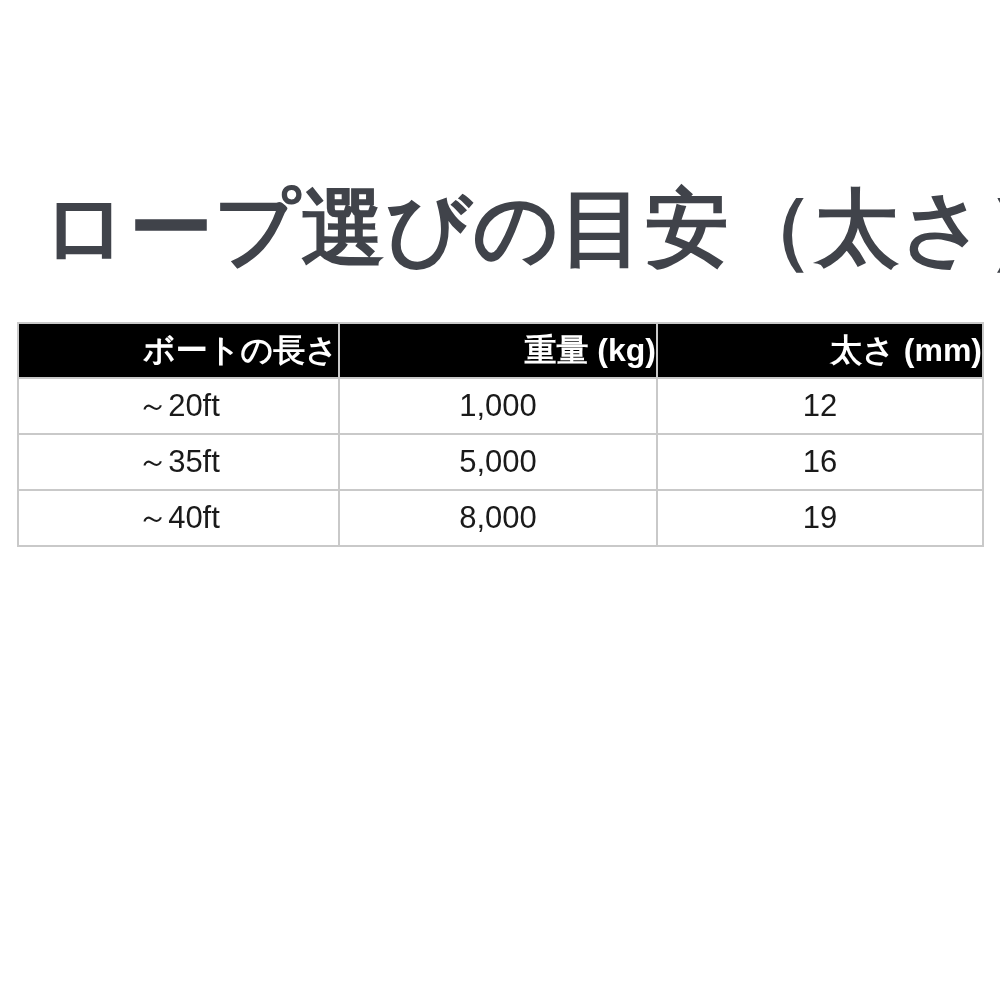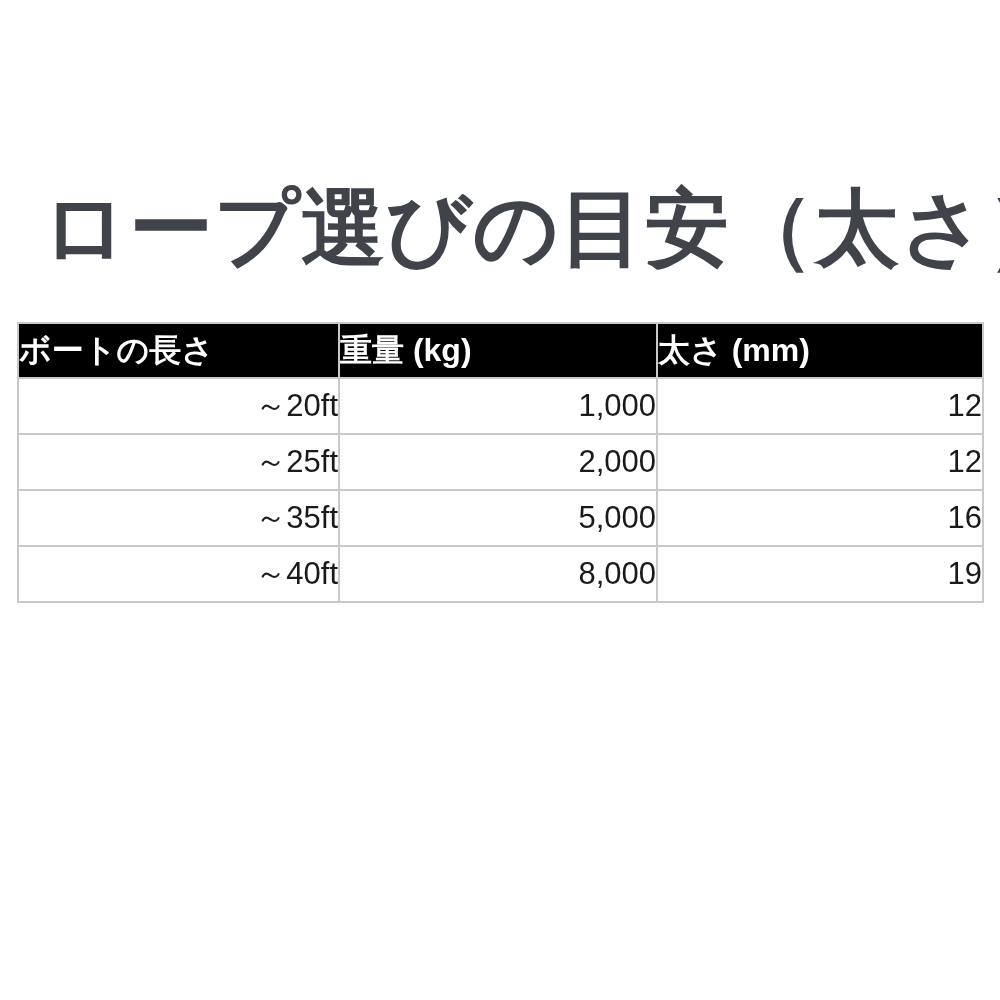--- a/index.html
+++ b/index.html
@@ -38,32 +38,32 @@
   table.rope-table col.c1 { width: 321px; }
   table.rope-table col.c2 { width: 318px; }
   table.rope-table col.c3 { width: 326px; }
   table.rope-table th {
     background: #000000;
     color: #ffffff;
     font-size: 32px;
     font-weight: 700;
     height: 53px;
     border: 2px solid #c9c9c9;
-    text-align: left;
+    text-align: right;
     vertical-align: middle;
     padding: 0;
   }
   table.rope-table td {
     background: #ffffff;
     color: #1a1a1a;
     font-size: 31px;
     font-weight: 400;
     height: 54px;
     border: 2px solid #c9c9c9;
-    text-align: right;
+    text-align: center;
     vertical-align: middle;
     padding: 0;
   }
 </style>
 </head>
 <body>
 
 <div class="page">
 
   <h1 class="title">ロープ選びの目安（太さ）</h1>
@@ -81,25 +81,20 @@
         <th>太さ (mm)</th>
       </tr>
     </thead>
     <tbody>
       <tr>
         <td>～20ft</td>
         <td>1,000</td>
         <td>12</td>
       </tr>
       <tr>
-        <td>～25ft</td>
-        <td>2,000</td>
-        <td>12</td>
-      </tr>
-      <tr>
         <td>～35ft</td>
         <td>5,000</td>
         <td>16</td>
       </tr>
       <tr>
         <td>～40ft</td>
         <td>8,000</td>
         <td>19</td>
       </tr>
     </tbody>

